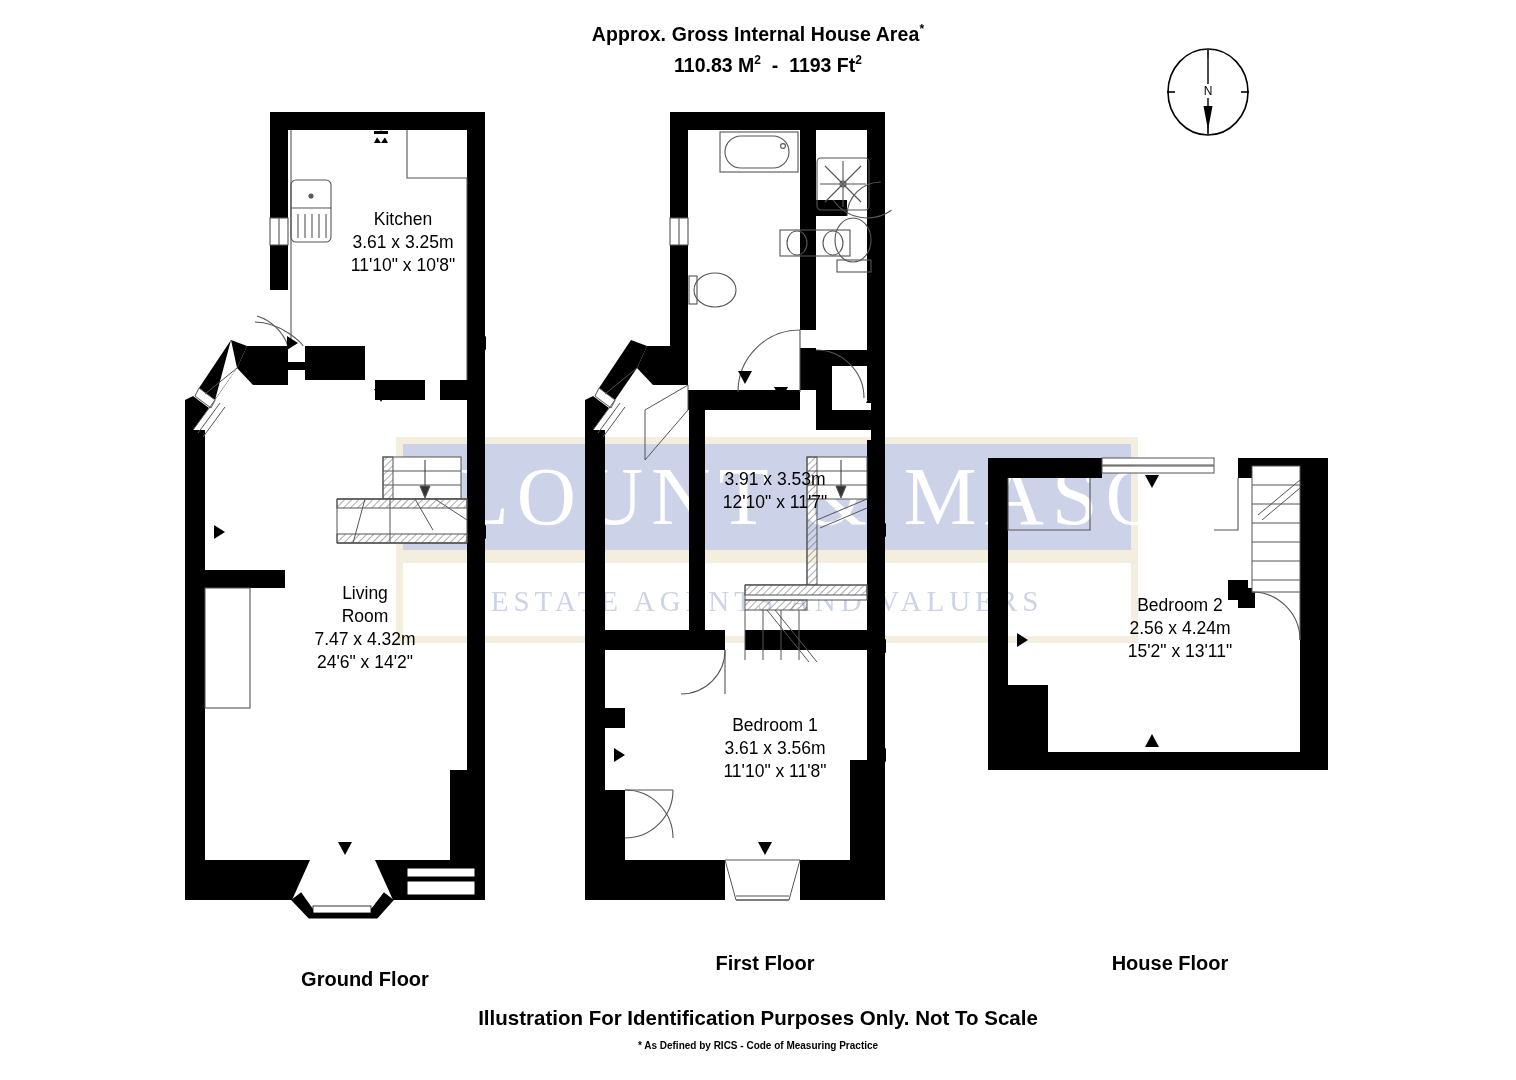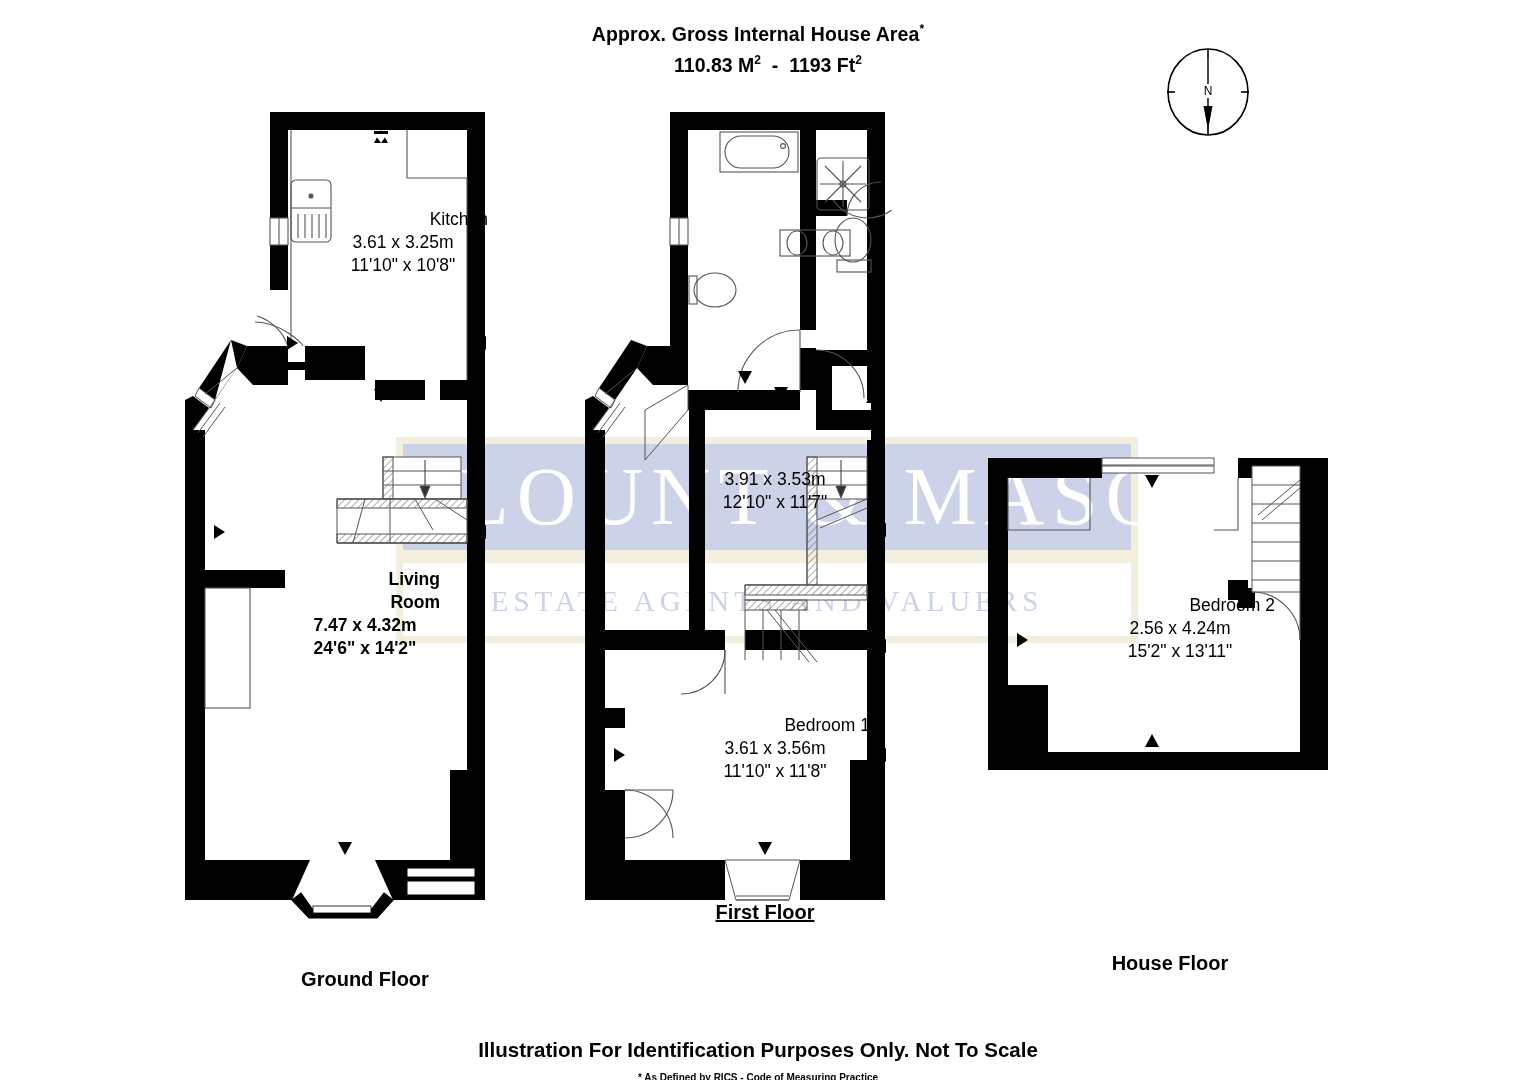--- a/index.html
+++ b/index.html
@@ -49,30 +49,29 @@
 
   
   .floor-label {
     position: absolute;
     font-size: 20px;
     font-weight: bold;
     text-align: center;
     white-space: nowrap;
   }
   #label-ground { top: 952px; left: 220px; width: 290px; margin-top: 16px; }
-  #label-first  { top: 901px; left: 620px; width: 290px; text-decoration: underline; }
+  #label-first  { top: 952px; left: 620px; width: 290px; }
   #label-second { top: 952px; left: 1025px; width: 290px; }
 
   .footer-note {
     position: absolute;
     left: 0;
     width: 1516px;
     text-align: center;
     white-space: nowrap;
-    margin-top: 32px;
   }
   #footnote-main {
     top: 1006px;
     font-size: 20.5px;
     font-weight: bold;
   }
   #footnote-sub {
     top: 1040px;
     font-size: 10px;
     font-weight: bold;
@@ -149,26 +148,26 @@
 
   
   .room-text {
     position: absolute;
     text-align: center;
     line-height: 23px;
     font-size: 17.5px;
     white-space: nowrap;
     pointer-events: none;
   }
-  .room-text .nm { display:block;text-align:right; }
+  .room-text .nm { display:block; }
   .room-text .d1 { display:block; }
   .room-text .d2 { display:block; }
 
   #txt-kitchen  { left: 318px; top: 208px; width: 170px; }
-  #txt-living   { left: 290px; top: 568px; width: 150px; line-height: 23px; font-weight: bold; }
+  #txt-living   { left: 290px; top: 582px; width: 150px; line-height: 23px; }
   #txt-landing  { left: 680px; top: 468px; width: 190px; }
   #txt-bed1     { left: 680px; top: 714px; width: 190px; }
   #txt-bed2     { left: 1085px; top: 594px; width: 190px; }
 </style>
 </head>
 <body>
 
 <div id="stage">
 
   <div class="header">

